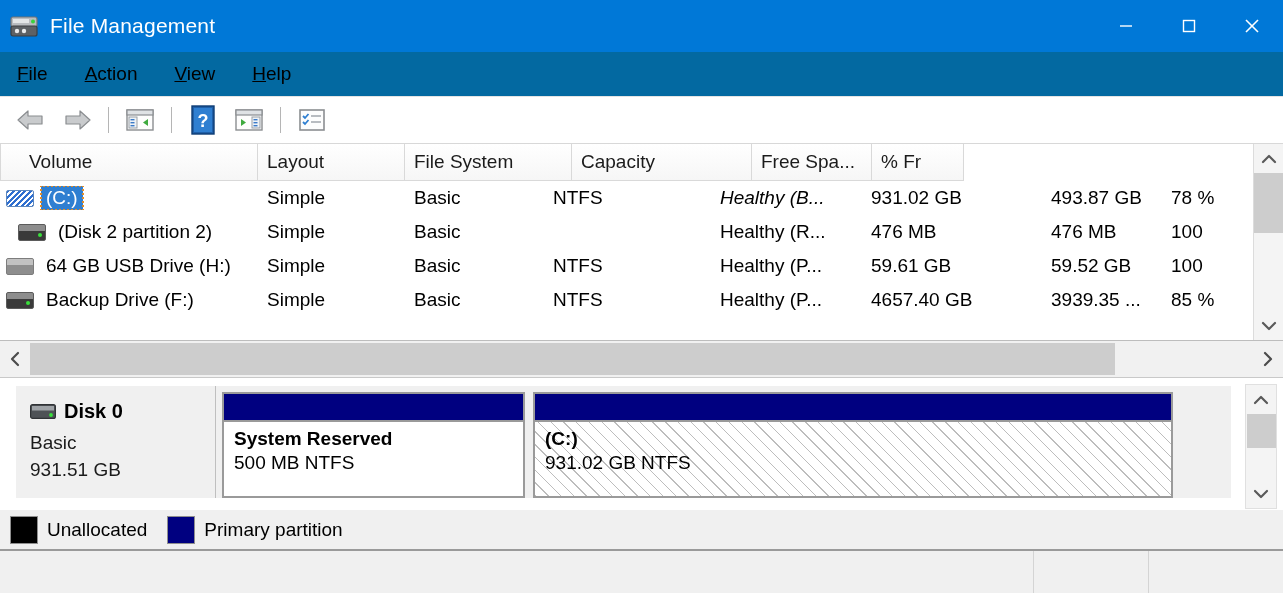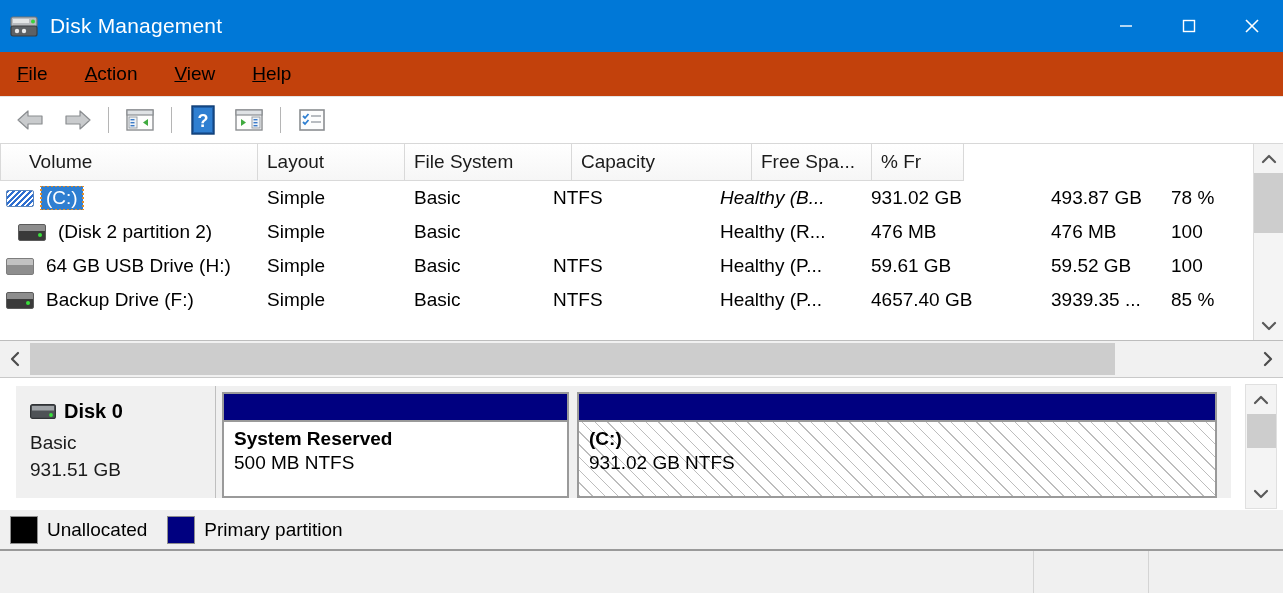--- a/index.html
+++ b/index.html
@@ -46,21 +46,21 @@
   .win-btn {
     width: 63px; height: 52px;
     display: flex; align-items: center; justify-content: center;
     color: #ffffff;
   }
   .win-btn svg { display:block; }
 
   
   .menubar {
     height: 44px;
-    background: #c2410c;
+    background: #0369a1;
     display: flex; align-items: center;
     padding-left: 14px;
     flex: 0 0 auto;
     border-bottom: 1px solid #e4e4e4;
   }
   .menu-item {
     font-size: 19px;
     color: #000000;
     padding: 3px 17px 3px 3px;
     margin-right: 17px;
@@ -314,21 +314,21 @@
     <div class="title-icon">
       <svg width="32" height="32" viewBox="0 0 32 32">
         <rect x="3" y="7" width="26" height="10" rx="2" fill="#b9bcc0" stroke="#6f7377" stroke-width="1.2"></rect>
         <rect x="5" y="9" width="16" height="4" fill="#e3e5e7"></rect>
         <circle cx="25" cy="11.5" r="2" fill="#3ad23d"></circle>
         <rect x="3" y="16" width="26" height="10" rx="2" fill="#5d6165" stroke="#3c3f42" stroke-width="1.2"></rect>
         <circle cx="9" cy="21" r="2.2" fill="#e9eaec"></circle>
         <circle cx="16" cy="21" r="2.2" fill="#e9eaec"></circle>
       </svg>
     </div>
-    <div class="title-text">Disk Management</div>
+    <div class="title-text">File Management</div>
     <div class="win-buttons">
       <div class="win-btn">
         <svg width="20" height="20" viewBox="0 0 20 20">
             <line x1="4" y1="10" x2="16" y2="10" stroke="#fff" stroke-width="1.4"></line>
           </svg>
       </div>
       <div class="win-btn">
         <svg width="20" height="20" viewBox="0 0 20 20">
             <rect x="4.5" y="4.5" width="11" height="11" fill="none" stroke="#fff" stroke-width="1.4"></rect>
           </svg>
@@ -511,21 +511,21 @@
               <rect x="2" y="2" width="22" height="4.5" fill="#9fa3a7"></rect>
               <circle cx="21" cy="11" r="1.9" fill="#39e03c"></circle>
             </svg>
           </span>
           <span>Disk 0</span>
         </div>
         <div class="disk-sub">Basic</div>
         <div class="disk-sub">931.51 GB</div>
       </div>
       <div class="parts" id="parts">
-          <div class="part" style="width: 347px;">
+          <div class="part" style="width: 303px;">
             <div class="part-bar" style="background: rgb(0, 0, 128);"></div>
             <div class="part-body">
               <div class="part-name">System Reserved</div>
               <div class="part-size">500 MB NTFS</div>
             </div>
           </div>
           <div class="part" style="width: 640px;">
             <div class="part-bar" style="background: rgb(0, 0, 128);"></div>
             <div class="part-body hatched">
               <div class="part-name">(C:)</div>

